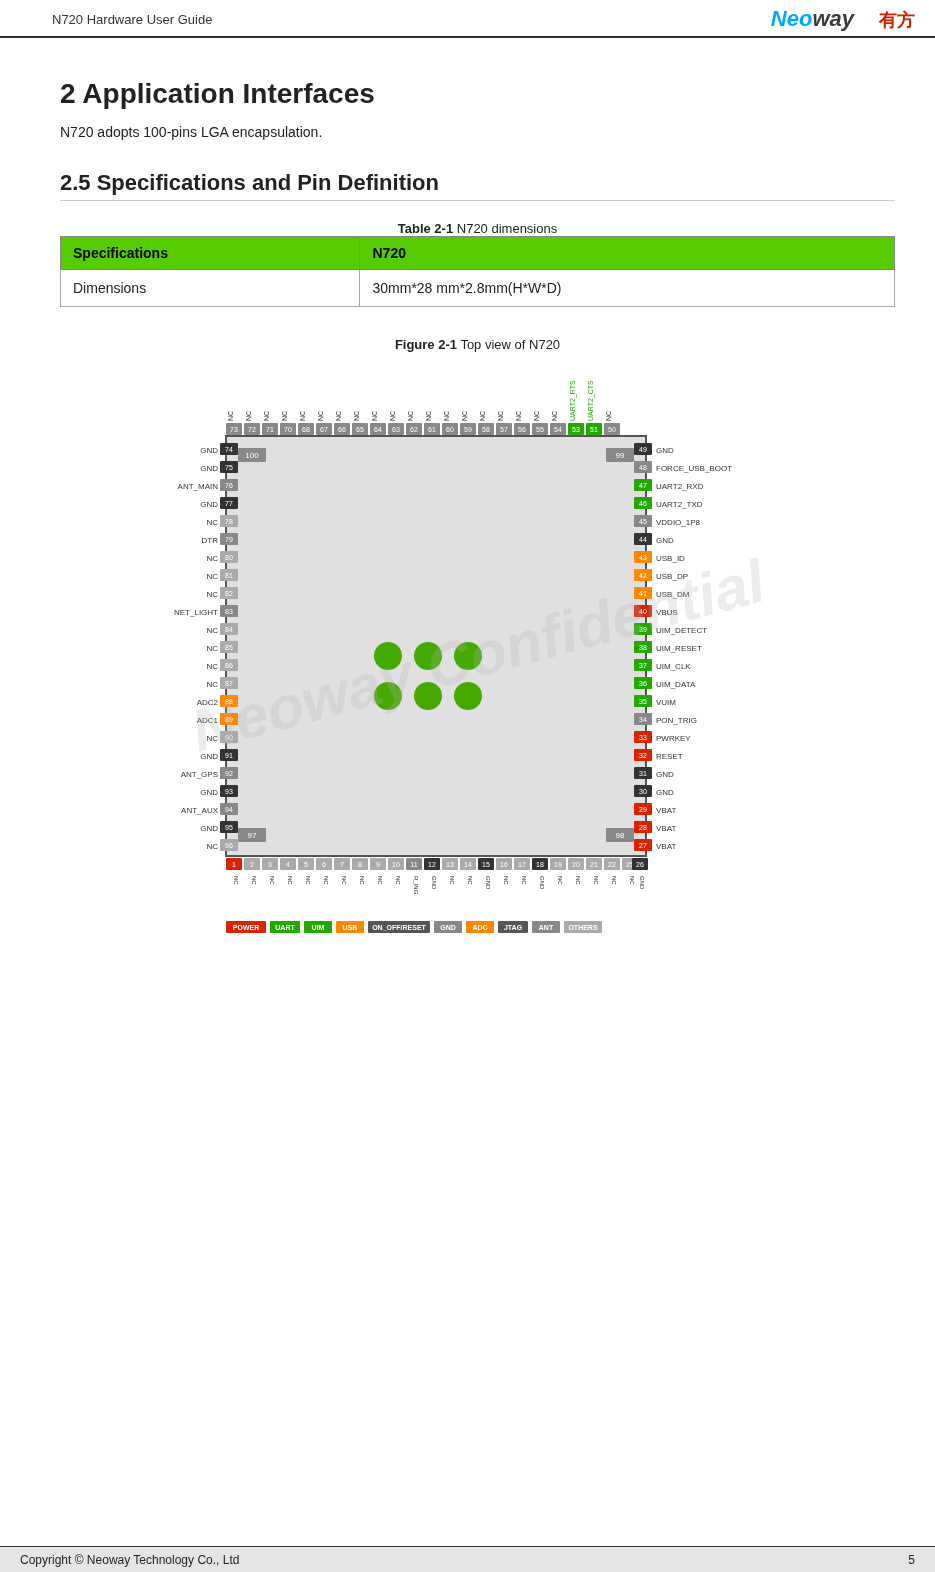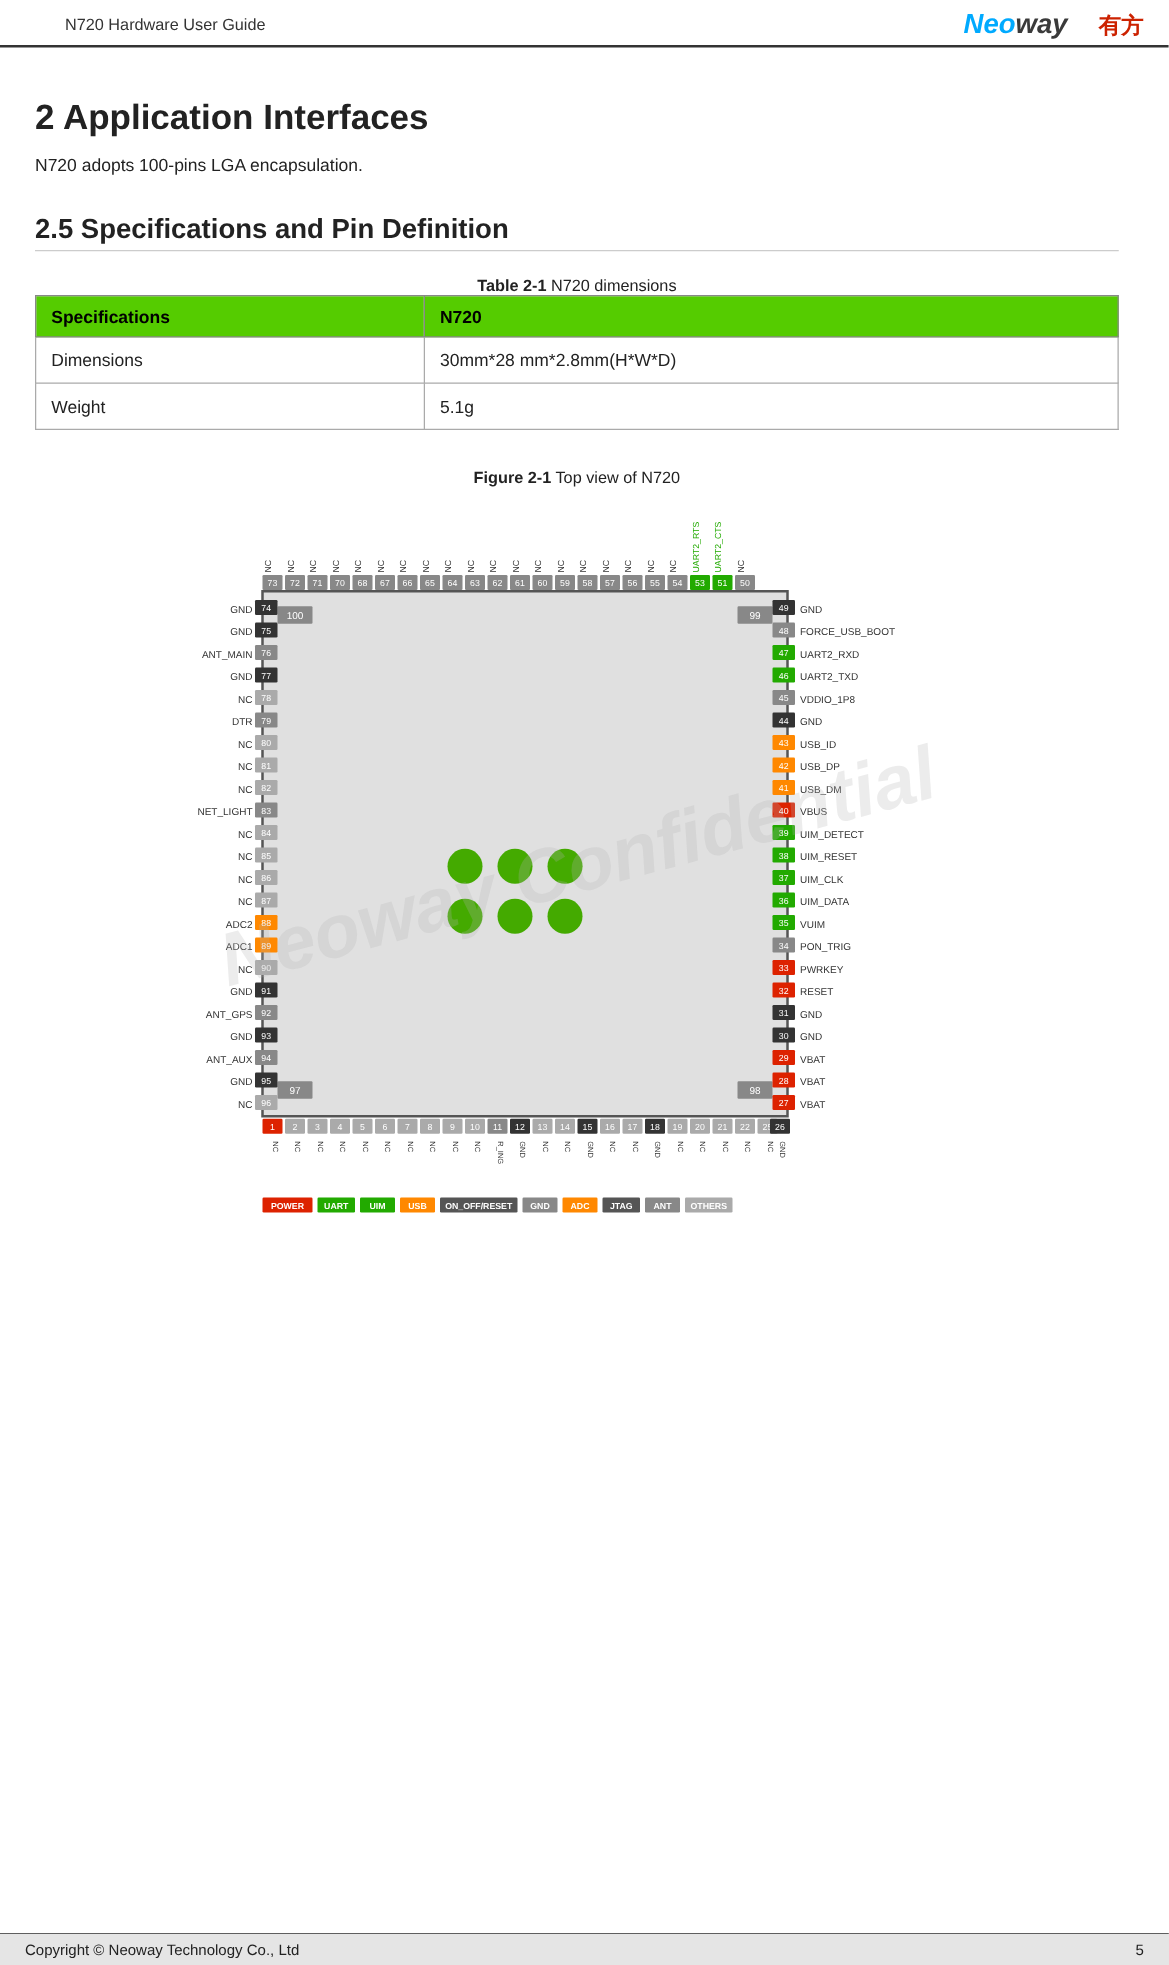--- a/index.html
+++ b/index.html
@@ -39,21 +39,21 @@
       font-style: italic;
     }
     .logo-text span.cn {
       color: #cc2200;
       font-size: 18px;
       font-style: normal;
       margin-left: 25px;
     }
 
     .content {
-      padding: 30px 40px 60px 28px;
+      padding: 30px 40px 60px 60px;
     }
 
     .section-title {
       font-size: 28px;
       font-weight: bold;
       margin-bottom: 14px;
       margin-top: 10px;
     }
 
     .section-desc {
@@ -176,24 +176,20 @@
     <thead>
       <tr>
         <th>Specifications</th>
         <th>N720</th>
       </tr>
     </thead>
     <tbody>
       <tr>
         <td>Dimensions</td>
         <td>30mm*28 mm*2.8mm(H*W*D)</td>
-      </tr>
-      <tr>
-        <td>Weight</td>
-        <td>5.1g</td>
       </tr>
     </tbody>
   </table>
 
   <p class="figure-caption">
     <strong>Figure 2-1</strong> Top view of N720
   </p>
 
   <div class="diagram-wrapper">
     <div style="position:relative; width:720px; height:580px;">

